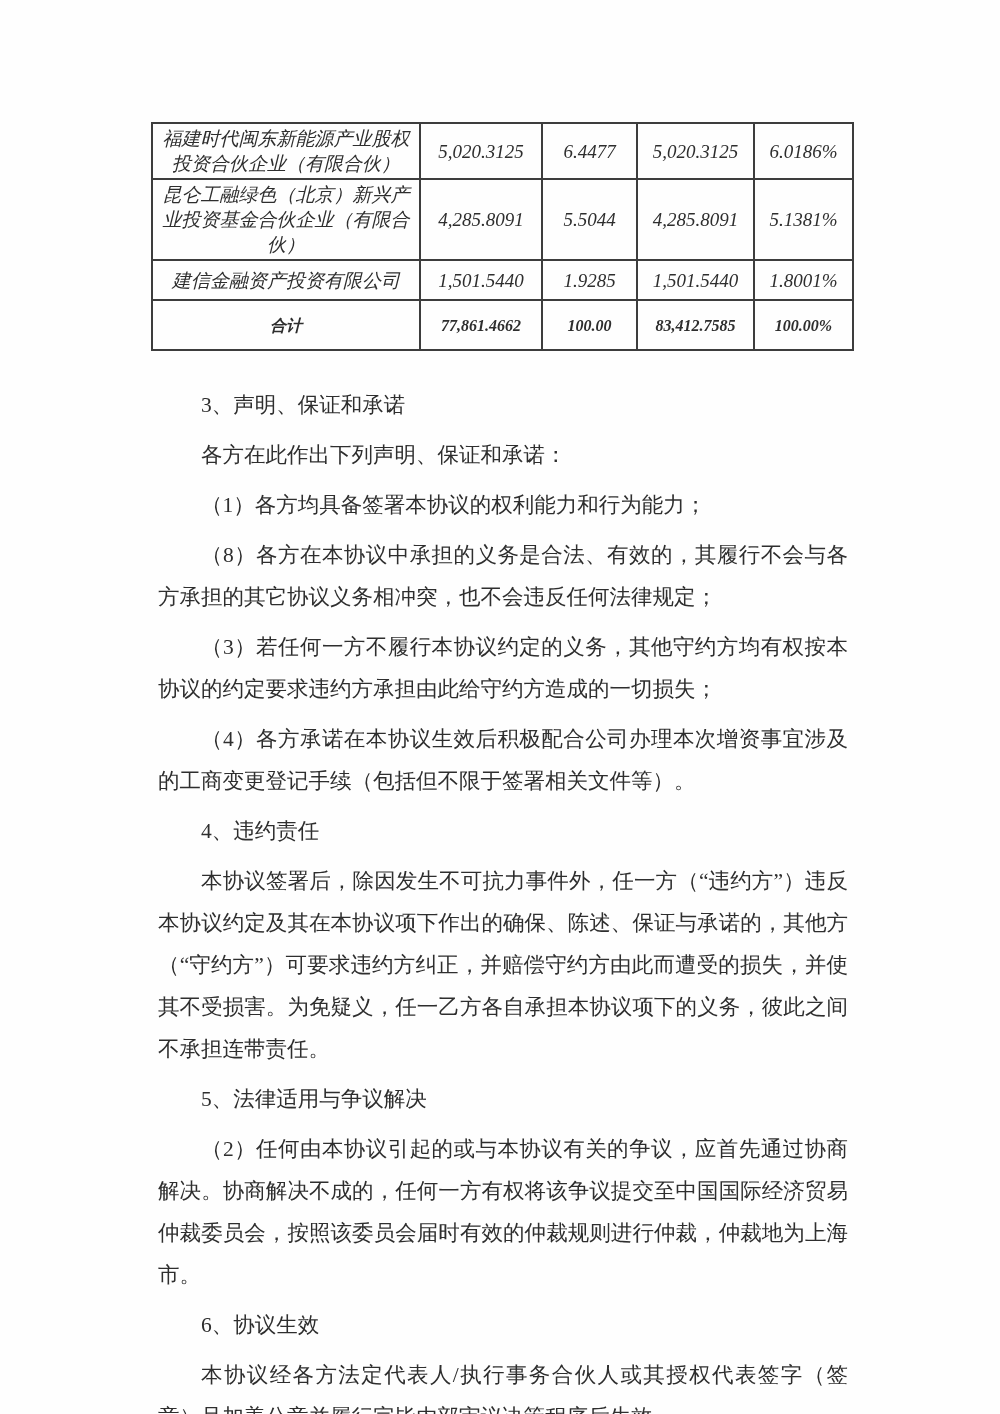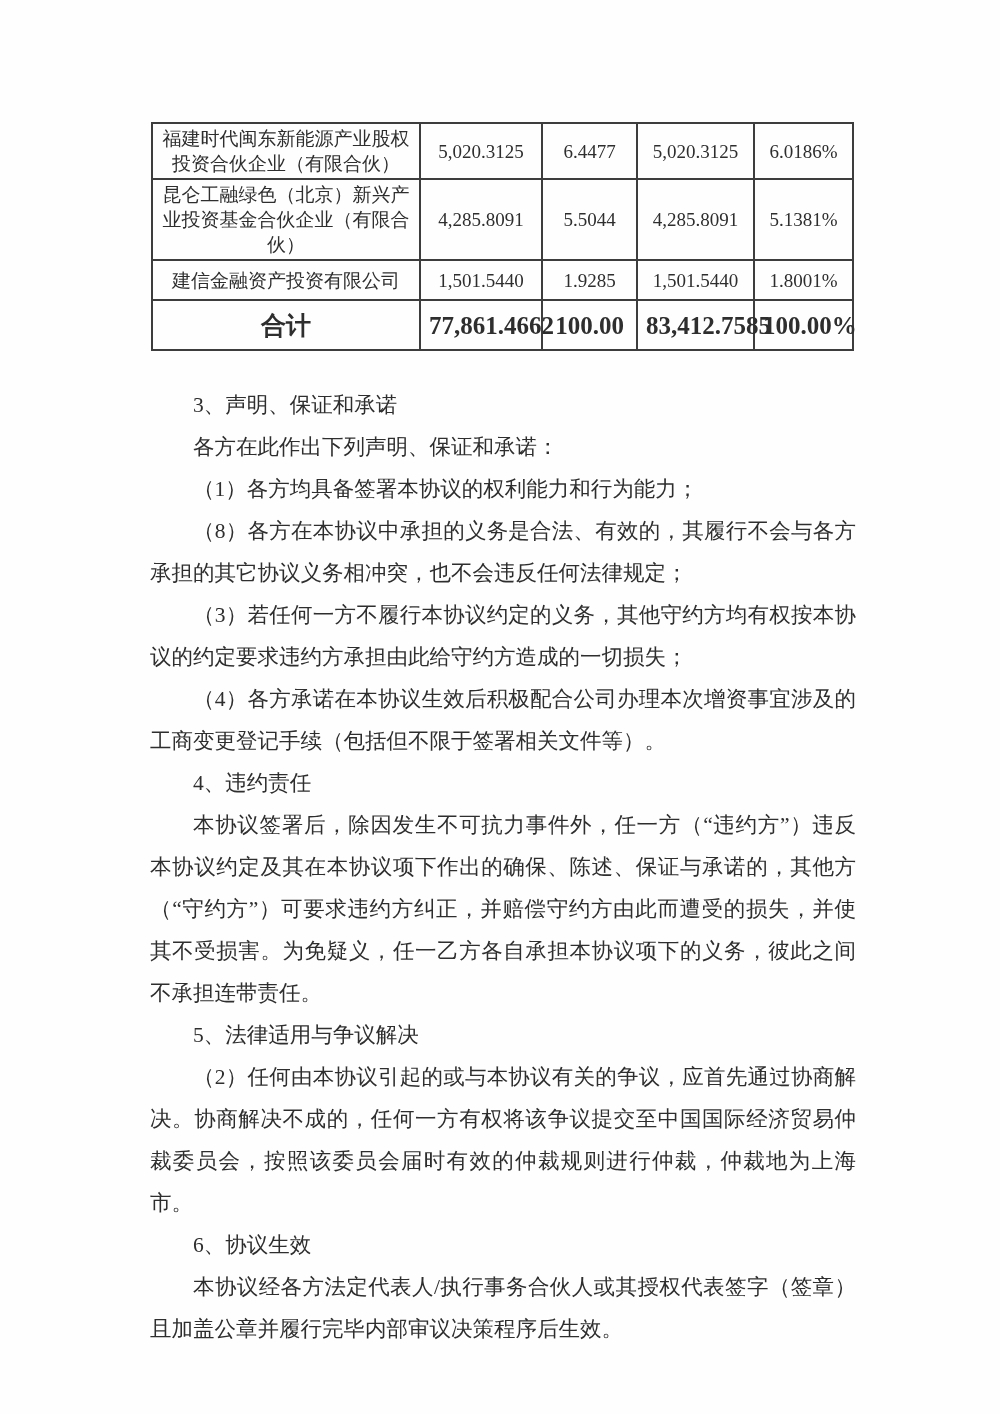--- a/index.html
+++ b/index.html
@@ -15,20 +15,21 @@
     overflow: hidden;
     font-family: "Liberation Serif", "DejaVu Serif", serif;
     color: #2e2e2e;
   }
   
   table.cap-table {
     border-collapse: collapse;
     table-layout: fixed;
     width: 701px;
     margin: 122px 0 0 151px;
+    font-style: italic;
   }
   table.cap-table col.c1 { width: 268px; }
   table.cap-table col.c2 { width: 122px; }
   table.cap-table col.c3 { width: 95px;  }
   table.cap-table col.c4 { width: 117px; }
   table.cap-table col.c5 { width: 99px;  }
   table.cap-table td {
     border: 2px solid #3d3d3d;
     text-align: center;
     vertical-align: middle;
@@ -37,32 +38,32 @@
     padding: 2px 8px;
     color: #2e2e2e;
     box-sizing: border-box;
   }
   table.cap-table tr.data-row-1 { height: 50px; }
   table.cap-table tr.data-row-2 { height: 53px; }
   table.cap-table tr.data-row-3 { height: 40px; }
   table.cap-table tr.total-row  { height: 50px; }
   table.cap-table tr.total-row td {
     font-weight: bold;
-    font-size: 25px;
+    font-size: 16px;
   }
   
   .content {
     width: 706px;
     margin: 33px 0 0 150px;
     font-size: 21.5px;
     line-height: 42px;
     text-align: justify;
   }
   .para {
-    margin: 0;
+    margin: 8px;
     text-indent: 2em;
     word-break: break-all;
     font-family: Liberation Serif, serif;
   }
   .para.heading {
     text-align: left;
   }
 </style>
 </head>
 <body>

